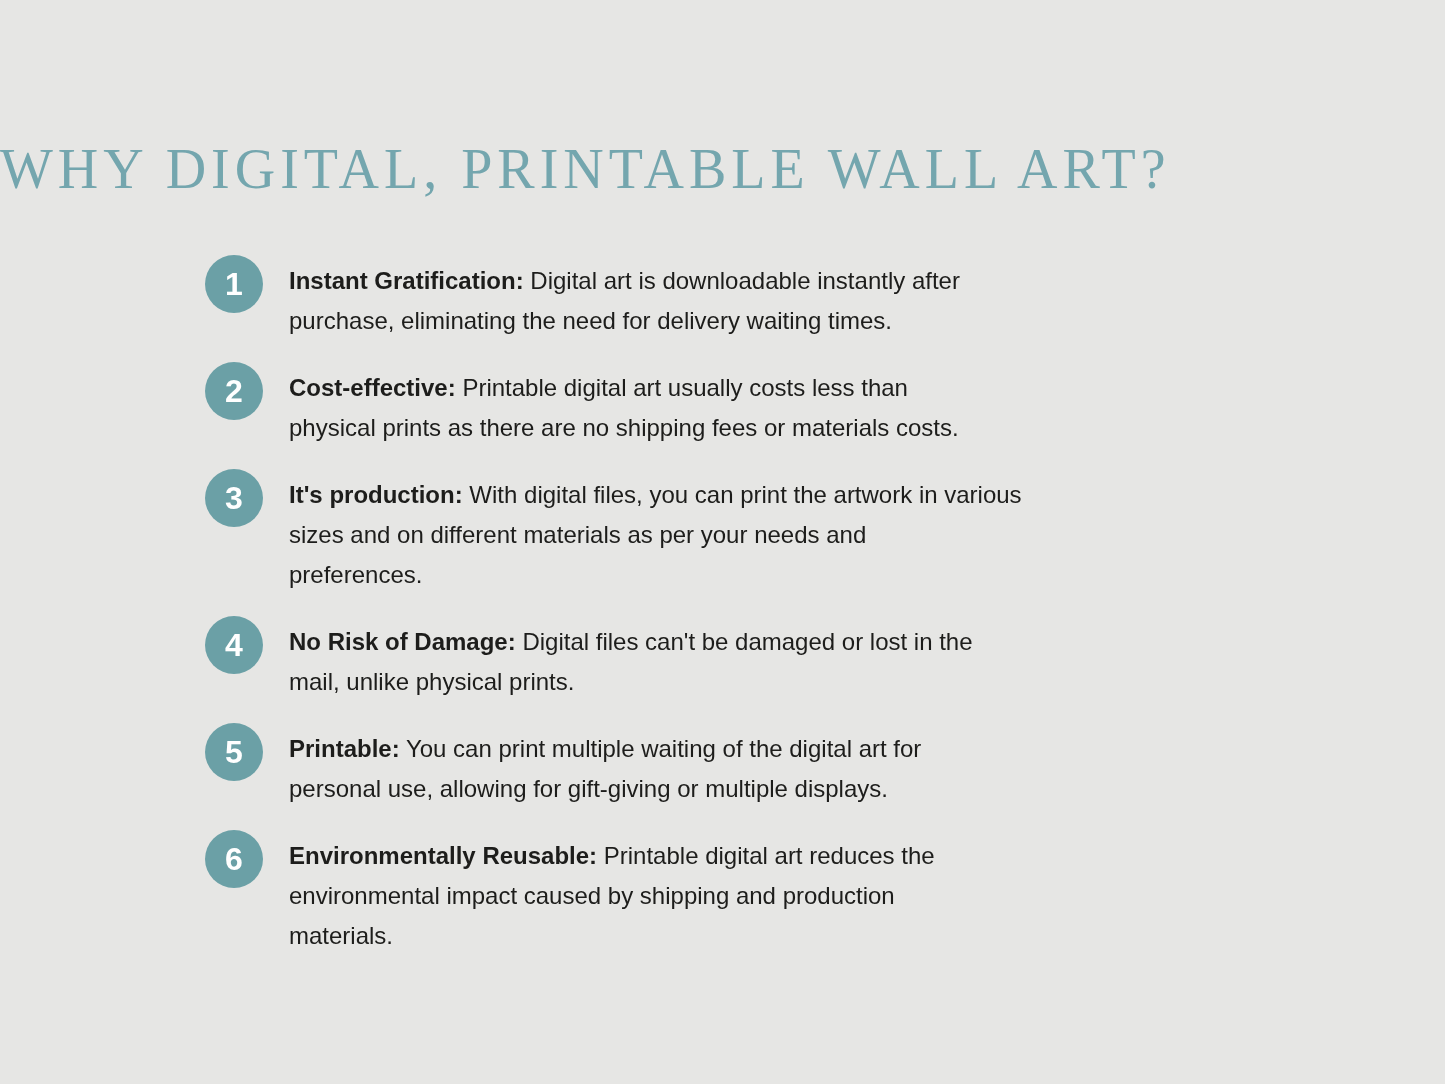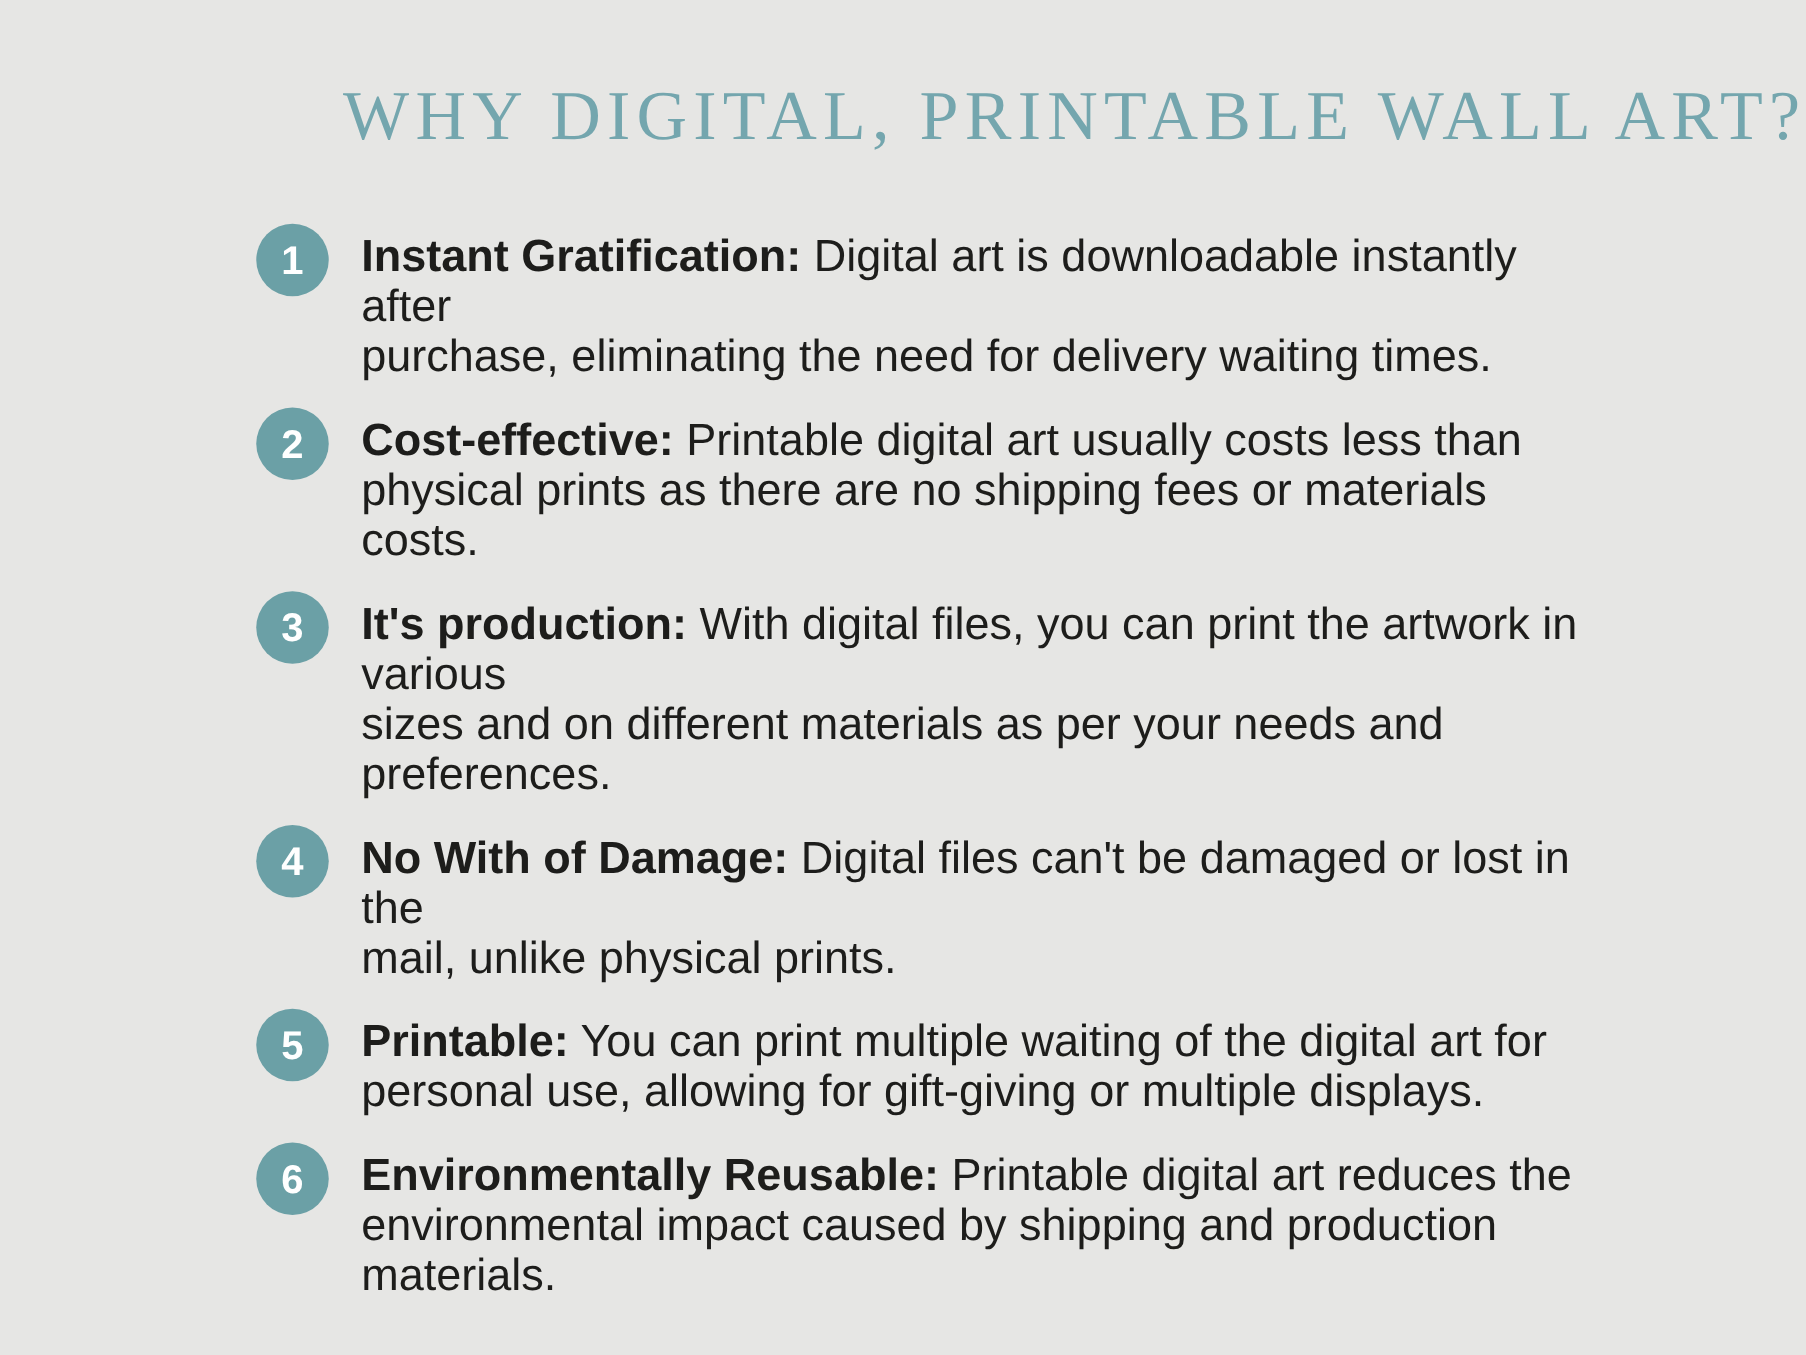--- a/index.html
+++ b/index.html
@@ -6,28 +6,29 @@
   html, body { background: #cfcfcf; }
   .canvas {
     position: relative;
     width: 1445px;
     height: 1084px;
     background: #e6e6e4;
     overflow: hidden;
     font-family: "Liberation Sans", sans-serif;
   }
   .title {
-    padding-top: 64px;
-    text-align: right;
+    padding-top: 92px;
+    text-align: left;
     font-family: "Liberation Serif", "DejaVu Serif", serif;
     font-weight: 400;
     font-size: 56px;
     line-height: 1.05;
     letter-spacing: 5px;
     color: #74a6ae;
+    margin-top: 48px;
   }
   .list {
     margin: 62px 0 0 205px;
     width: 1080px;
   }
   .item {
     display: flex;
     align-items: flex-start;
     gap: 26px;
     margin-bottom: 27px;
@@ -44,21 +45,21 @@
     justify-content: center;
   }
   .badge span {
     color: #ffffff;
     font-weight: 700;
     font-size: 32px;
     line-height: 1;
   }
   .item-text {
     width: 1015px;
-    font-size: 36px;
+    font-size: 24px;
     line-height: 40px;
     color: #1d1d1b;
     white-space: pre-line;
   }
   .item-text strong { font-weight: 700; }
 </style>
 </head>
 <body>
 
 <div class="canvas">
@@ -89,21 +90,21 @@
         </div>
       <p class="item-text"><strong>It's production:</strong> <span>With digital files, you can print the artwork in various
 sizes and on different materials as per your needs and
 preferences.</span></p>
     </div>
 
     <div class="item">
       <div class="badge">
           <span>4</span>
         </div>
-      <p class="item-text"><strong>No With of Damage:</strong> <span>Digital files can't be damaged or lost in the
+      <p class="item-text"><strong>No Risk of Damage:</strong> <span>Digital files can't be damaged or lost in the
 mail, unlike physical prints.</span></p>
     </div>
 
     <div class="item">
       <div class="badge">
           <span>5</span>
         </div>
       <p class="item-text"><strong>Printable:</strong> <span>You can print multiple waiting of the digital art for
 personal use, allowing for gift-giving or multiple displays.</span></p>
     </div>

